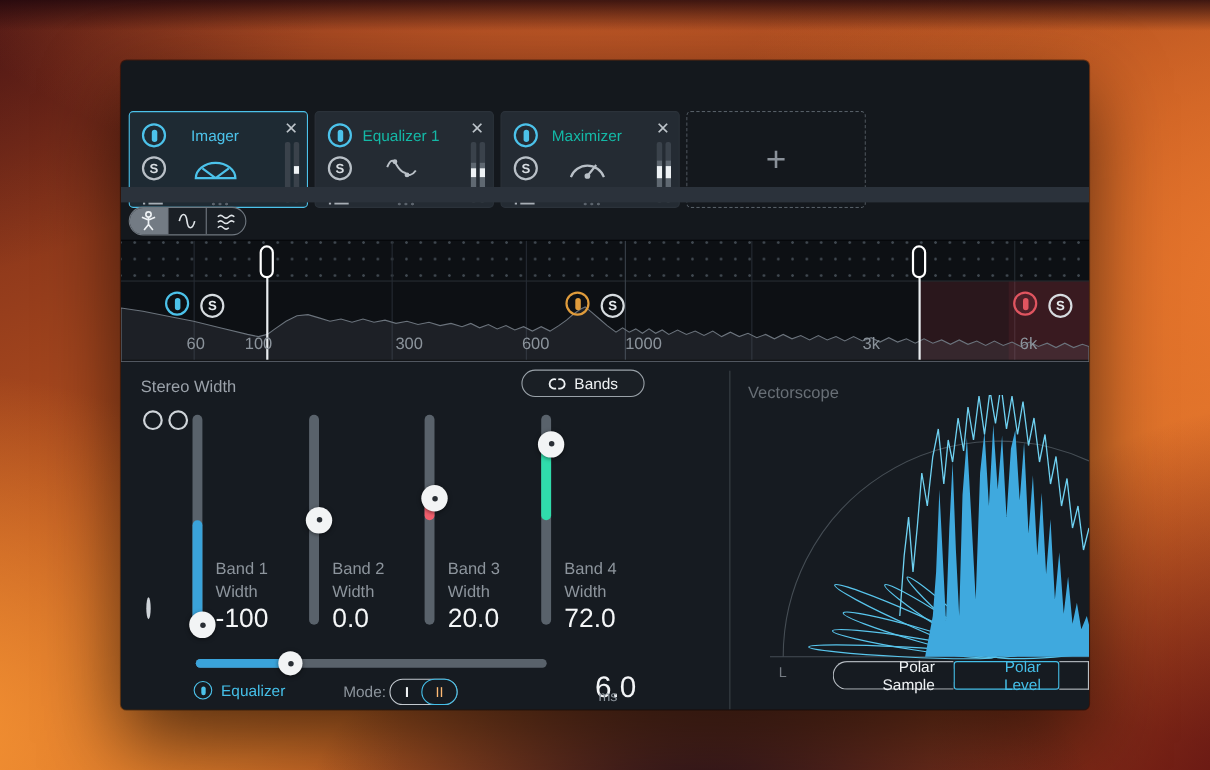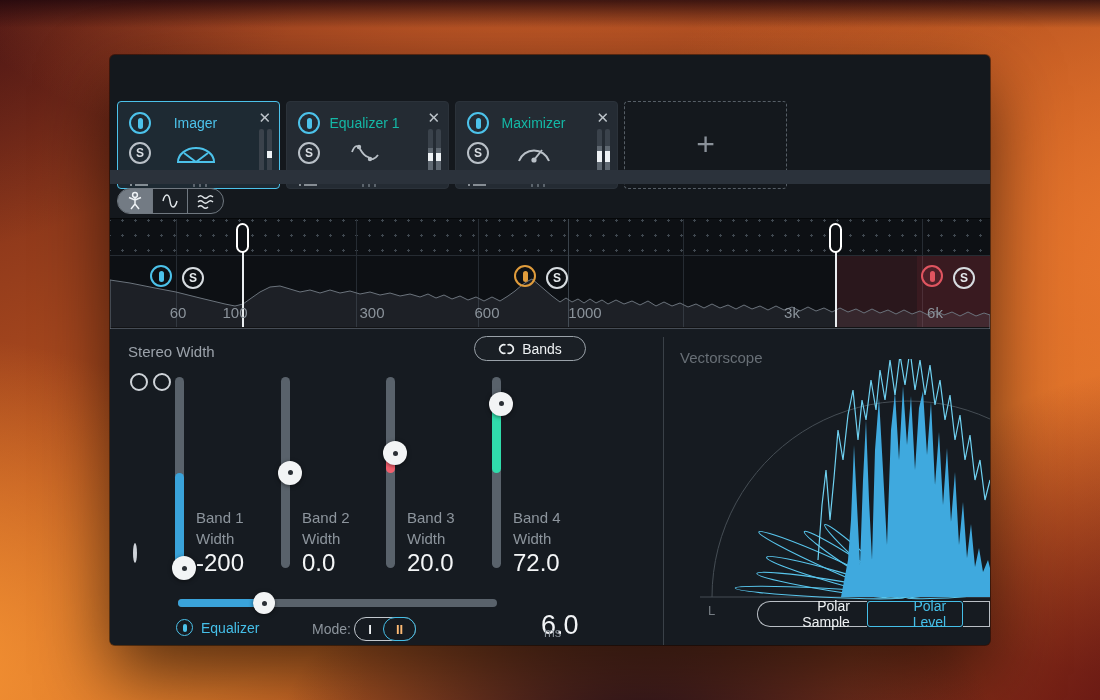--- a/index.html
+++ b/index.html
@@ -87,21 +87,21 @@
   .vlabel .val{ color:#f4f6f7; font-size:24px; margin-top:3px; }
   .htrack{ position:absolute; left:68px; top:270px; width:319px; height:8px; background:#59626b; border-radius:4px; }
   .hfill{ position:absolute; left:0; top:0; bottom:0; background:#3aa3da; border-radius:4px; }
   .hhandle{ position:absolute; top:263px; width:22px; height:22px; border-radius:50%; background:#f2f4f5; box-shadow:0 1px 4px rgba(0,0,0,.5); }
   .hhandle::after{ content:''; position:absolute; left:8.5px; top:8.5px; width:5px; height:5px; border-radius:50%; background:#2a2f35; }
   .stereoize{ position:absolute; left:66px; top:290px; display:flex; align-items:center; gap:8px; color:#45bfe8; font-size:14px; }
   .stereoize .circ{ width:17px; height:17px; border-width:1.7px; } .stereoize .pp{ width:4px; height:8px; }
   .mode-label{ position:absolute; left:202px; top:292px; color:#8d959d; font-size:14px; }
   .mode-pill{ position:absolute; left:244px; top:288px; width:62px; height:24px; border:1px solid #c3c9cf; border-radius:12px; display:flex; }
   .mode-seg{ flex:1; display:flex; align-items:center; justify-content:center; color:#eef1f3; font-size:13px; font-weight:bold; }
-  .mode-sel{ position:absolute; right:-1px; top:-1px; bottom:-1px; width:33px; border:1.5px solid #45bfe8; border-radius:12px; display:flex; align-items:center; justify-content:center; color:#fdba74; font-size:13px; font-weight:bold; background:#161b21; }
+  .mode-sel{ position:absolute; right:-1px; top:-1px; bottom:-1px; width:33px; border:1.5px solid #45bfe8; border-radius:12px; display:flex; align-items:center; justify-content:center; color:#fdba74; font-size:13px; font-weight:normal; background:#161b21; }
   .delay-val{ position:absolute; left:396px; top:281px; color:#f2f4f6; font-size:27px;margin-left:35px; }
   .delay-unit{ position:absolute; left:434px; top:296px; color:#8d959d; font-size:13px; }
   .vs-title{ position:absolute; left:570px; top:20px; color:#686f76; font-size:15px; }
   .vs-l{ position:absolute; left:598px; top:274px; color:#757c83; font-size:13px; }
   .scope-btns{ position:absolute; left:647px; top:272px; height:26px; display:flex;text-align:right; }
   .sb1{ border:1px solid #b9bfc5; border-right:none; border-radius:13px 0 0 13px; padding:0 17px; display:flex; align-items:center; color:#eef1f3; font-size:14px; }
   .sb2{ border:1.5px solid #45bfe8; border-radius:3px; padding:0 16px; display:flex; align-items:center; color:#45bfe8; font-size:14px; }
   .sb3{ width:30px; border:1px solid #b9bfc5; border-left:none; }
 </style>
 </head>
@@ -313,21 +313,21 @@
       <div class="divider"></div>
 
       <div class="vslider">
         <div class="vtrack" style="left:65px">
             <div class="vfill" style="top: 50%; height: 50%; background: rgb(58, 163, 218);"></div>
           </div>
         <div class="vhandle" style="left: 62px; top: 227px;"></div>
         <div class="vlabel" style="left:86px">
           <div>Band 1</div>
           <div>Width</div>
-          <div class="val">-200</div>
+          <div class="val">-100</div>
         </div>
       </div>
       <div class="vslider">
         <div class="vtrack" style="left:171px">
             <div class="vfill" style="background: none;"></div>
           </div>
         <div class="vhandle" style="left: 168px; top: 131.5px;"></div>
         <div class="vlabel" style="left:192px">
           <div>Band 2</div>
           <div>Width</div>

